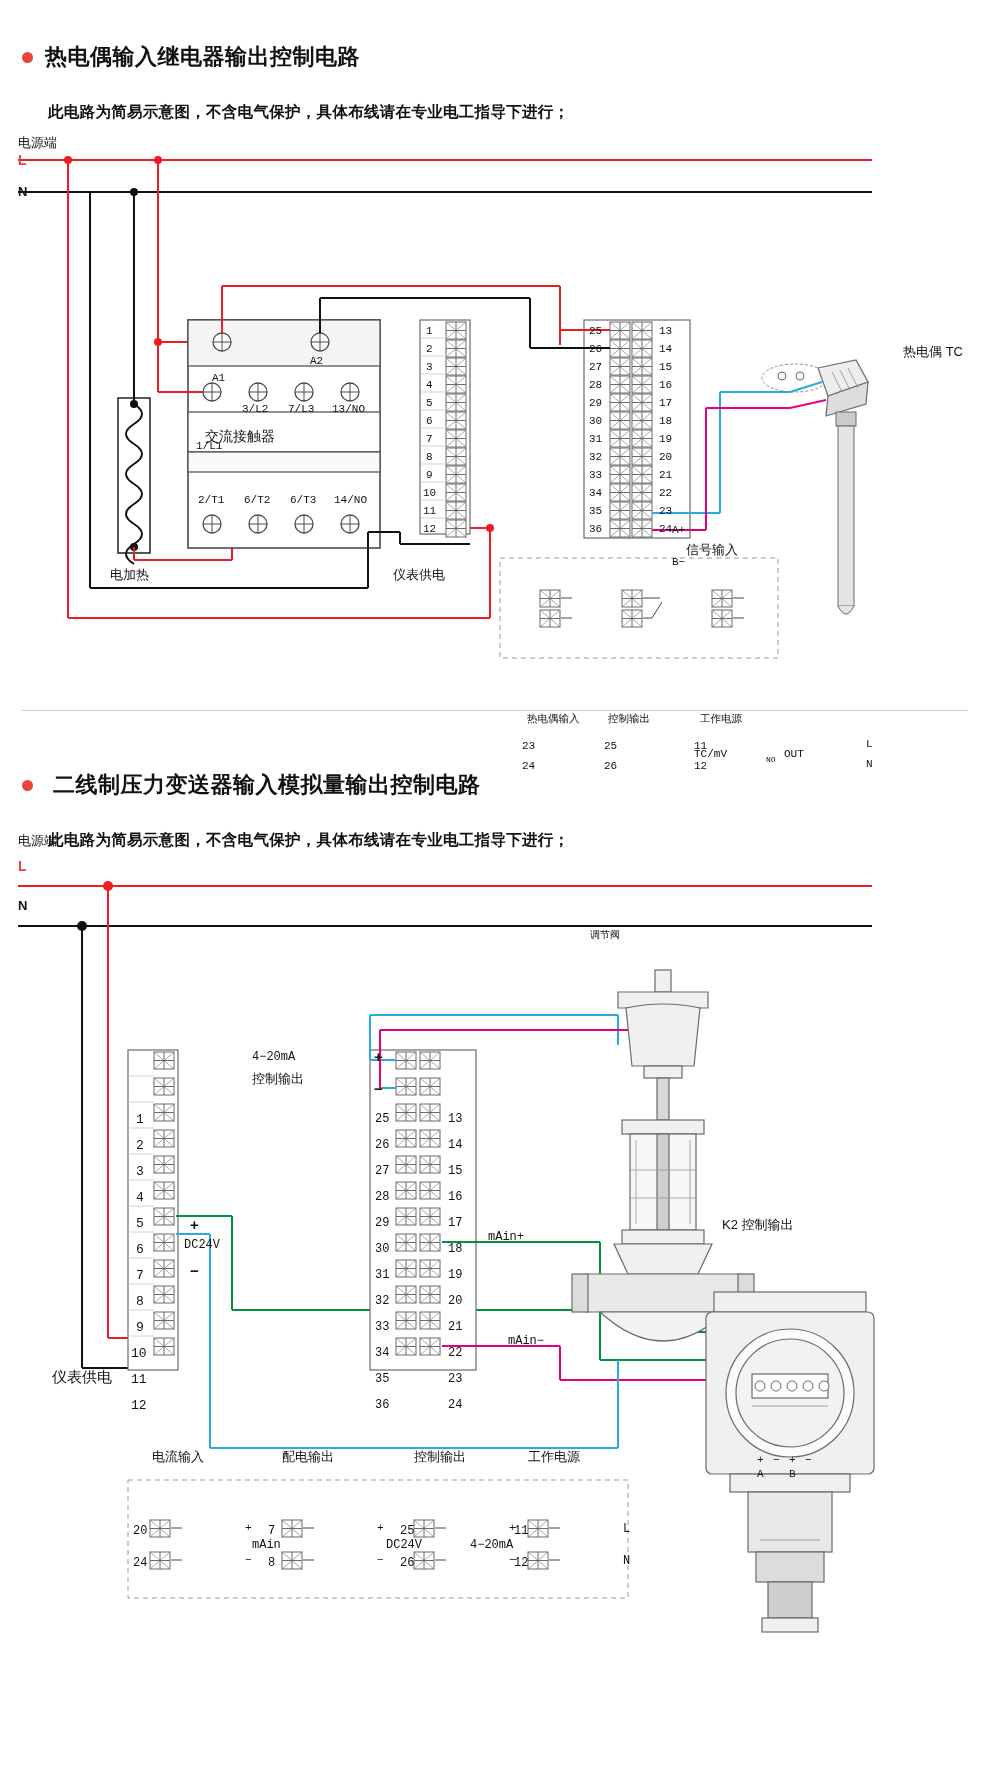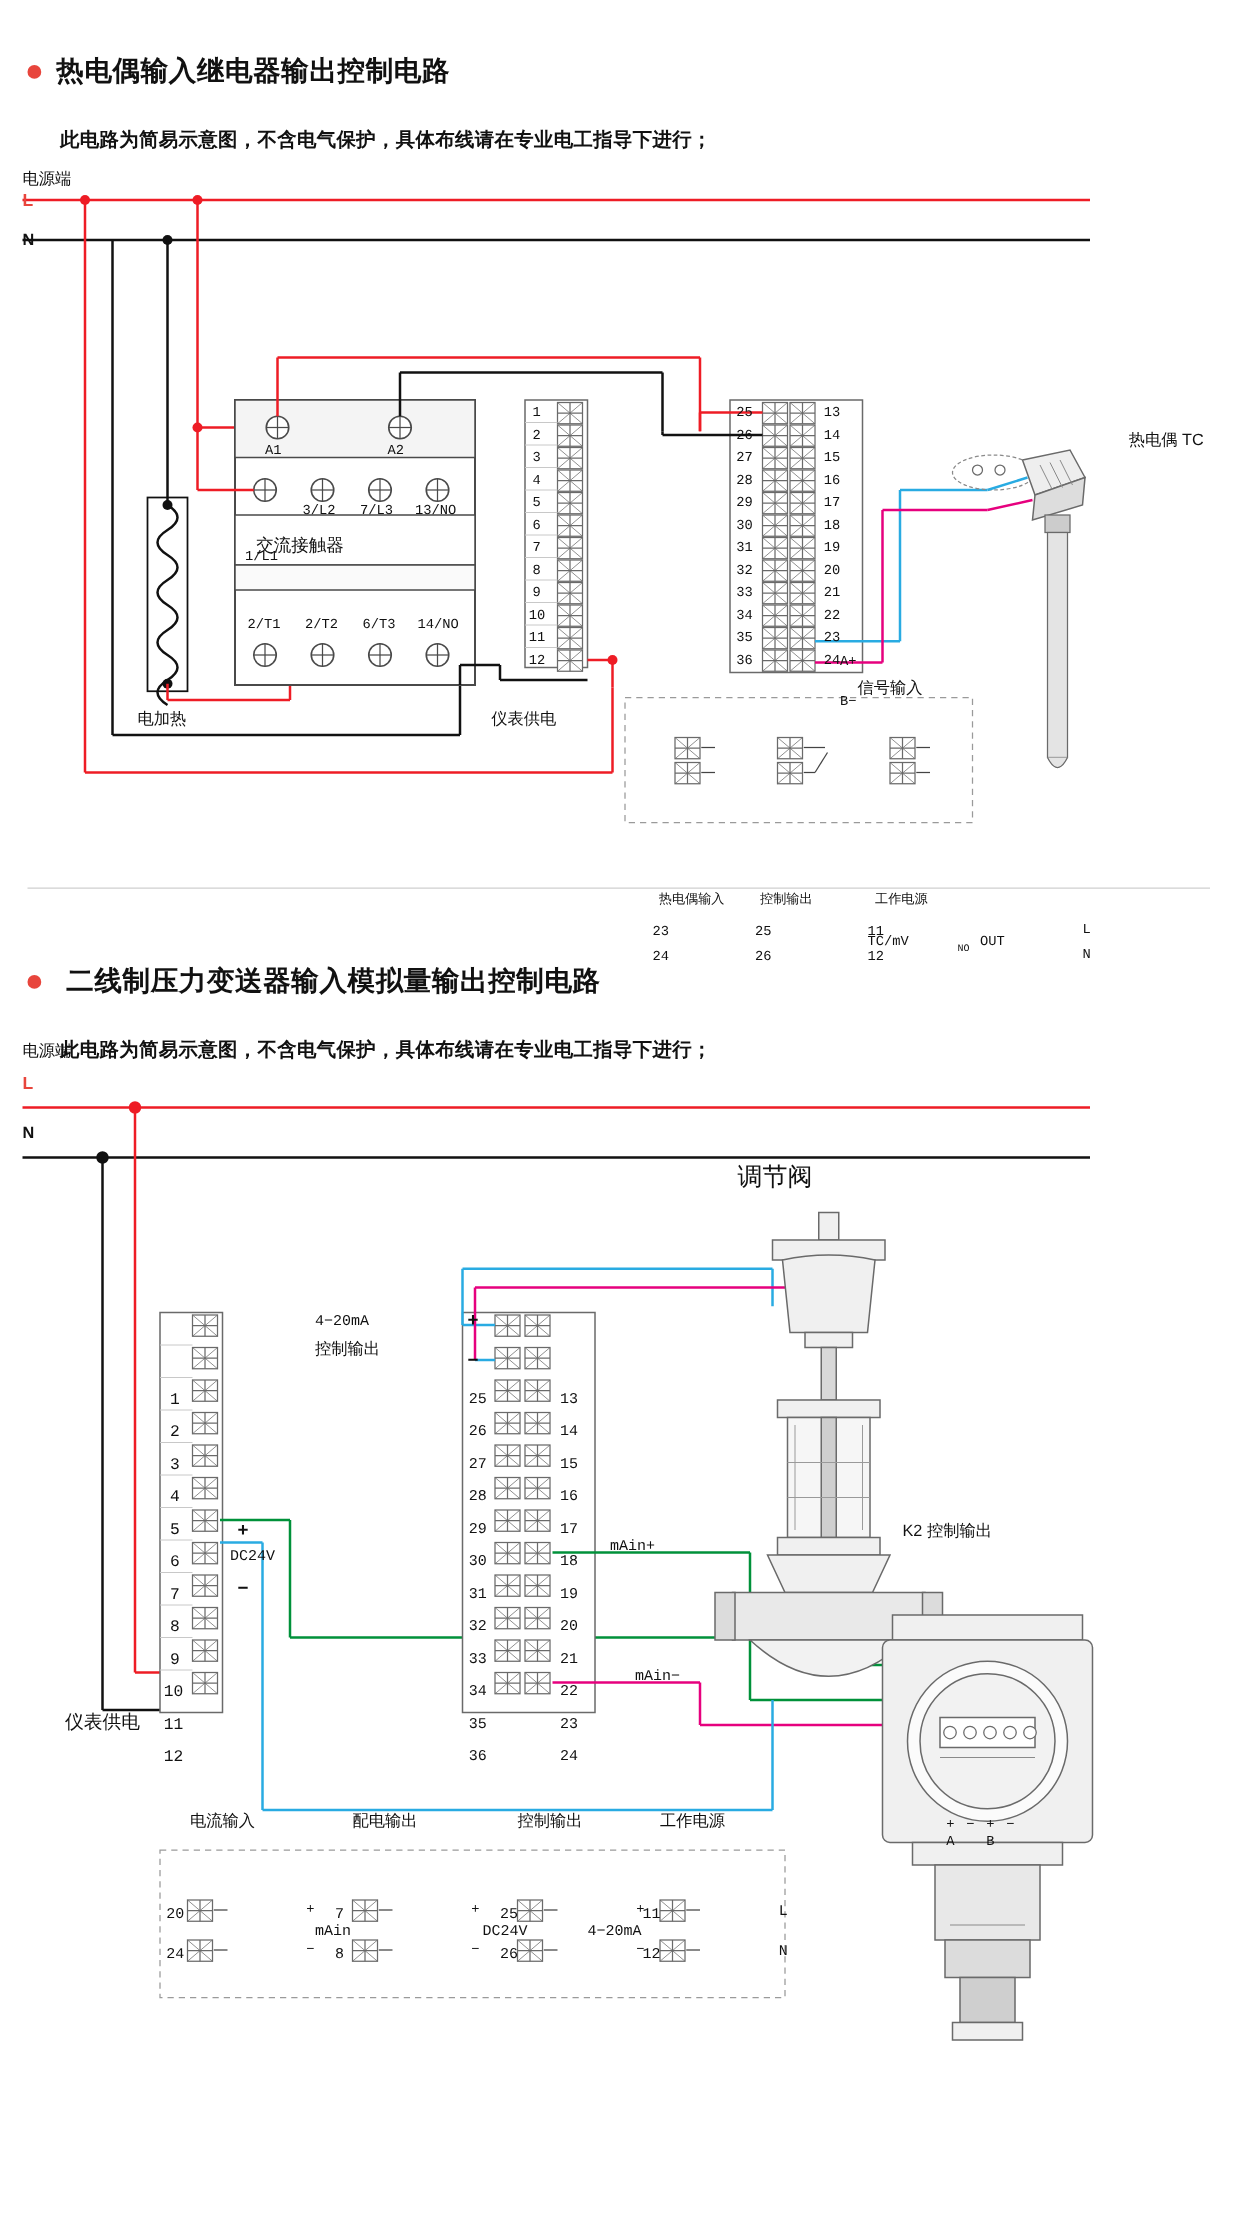--- a/index.html
+++ b/index.html
@@ -259,32 +259,32 @@
     <line x1="643" y1="498" x2="652" y2="498" stroke="#444" stroke-width="1"></line>
     <line x1="652" y1="498" x2="662" y2="482" stroke="#444" stroke-width="1"></line>
     <line x1="733" y1="478" x2="744" y2="478" stroke="#444" stroke-width="1"></line>
     <line x1="733" y1="498" x2="744" y2="498" stroke="#444" stroke-width="1"></line>
   </svg>
 
   <div class="lbl cn" style="top:134px; left:18px;">电源端</div>
   <div class="lbl red" style="top:152px; left:18px; font-size:14px;">L</div>
   <div class="lbl" style="top:184px; left:18px; font-weight:bold; font-size:13px;">N</div>
 
-  <div class="lbl mono" style="top:355px; left:212px;">A1</div>
+  <div class="lbl mono" style="top:372px; left:212px;">A1</div>
   <div class="lbl mono" style="top:355px; left:310px;">A2</div>
 
   <div class="lbl mono" style="top:403px; left:196px;margin-top:37px;">1/L1</div>
   <div class="lbl mono" style="top:403px; left:242px;">3/L2</div>
   <div class="lbl mono" style="top:403px; left:288px;">7/L3</div>
   <div class="lbl mono" style="top:403px; left:332px;">13/NO</div>
 
   <div class="lbl cn" style="top:428px; left:205px; font-size:14px;">交流接触器</div>
 
   <div class="lbl mono" style="top:494px; left:198px;">2/T1</div>
-  <div class="lbl mono" style="top:494px; left:244px;">2/T2</div>
+  <div class="lbl mono" style="top:494px; left:244px;">6/T2</div>
   <div class="lbl mono" style="top:494px; left:290px;">6/T3</div>
   <div class="lbl mono" style="top:494px; left:334px;">14/NO</div>
 
   <div class="lbl cn" style="top:566px; left:110px;">电加热</div>
   <div class="lbl cn" style="top:566px; left:393px;">仪表供电</div>
   <div class="lbl cn" style="top:343px; left:963px; transform:translateX(-100%);">热电偶 TC</div>
   <div class="lbl cn" style="top:541px; left:686px;">信号输入</div>
   <div class="lbl mono" style="top:524px; left:672px;">A+</div>
   <div class="lbl mono" style="top:556px; left:672px;">B−</div>
 
@@ -534,21 +534,21 @@
         <line x1="435" y1="720" x2="446" y2="720"></line>
       <line x1="549" y1="688" x2="560" y2="688"></line>
         <line x1="549" y1="720" x2="560" y2="720"></line>
     </g>
   </svg>
 
   <div class="lbl cn" style="top:52px; left:18px;">电源端</div>
   <div class="lbl red" style="top:78px; left:18px; font-size:14px;">L</div>
   <div class="lbl" style="top:118px; left:18px; font-weight:bold; font-size:13px;">N</div>
 
-  <div class="lbl cn" style="top:148px; left:590px; font-size:20px;">调节阀</div>
+  <div class="lbl cn" style="top:148px; left:590px; font-size:10px;">调节阀</div>
 
   <div class="lbl mono" style="top:270px; left:252px; font-size:12px;">4−20mA</div>
   <div class="lbl cn" style="top:290px; left:252px;">控制输出</div>
   <div class="lbl" style="top:268px; left:374px; font-size:15px; font-weight:bold;">+</div>
   <div class="lbl" style="top:300px; left:374px; font-size:15px; font-weight:bold;">−</div>
 
   <div class="lbl" style="top:436px; left:190px; font-size:15px; font-weight:bold;">+</div>
   <div class="lbl mono" style="top:458px; left:184px; font-size:12px;">DC24V</div>
   <div class="lbl" style="top:482px; left:190px; font-size:15px; font-weight:bold;">−</div>
 

